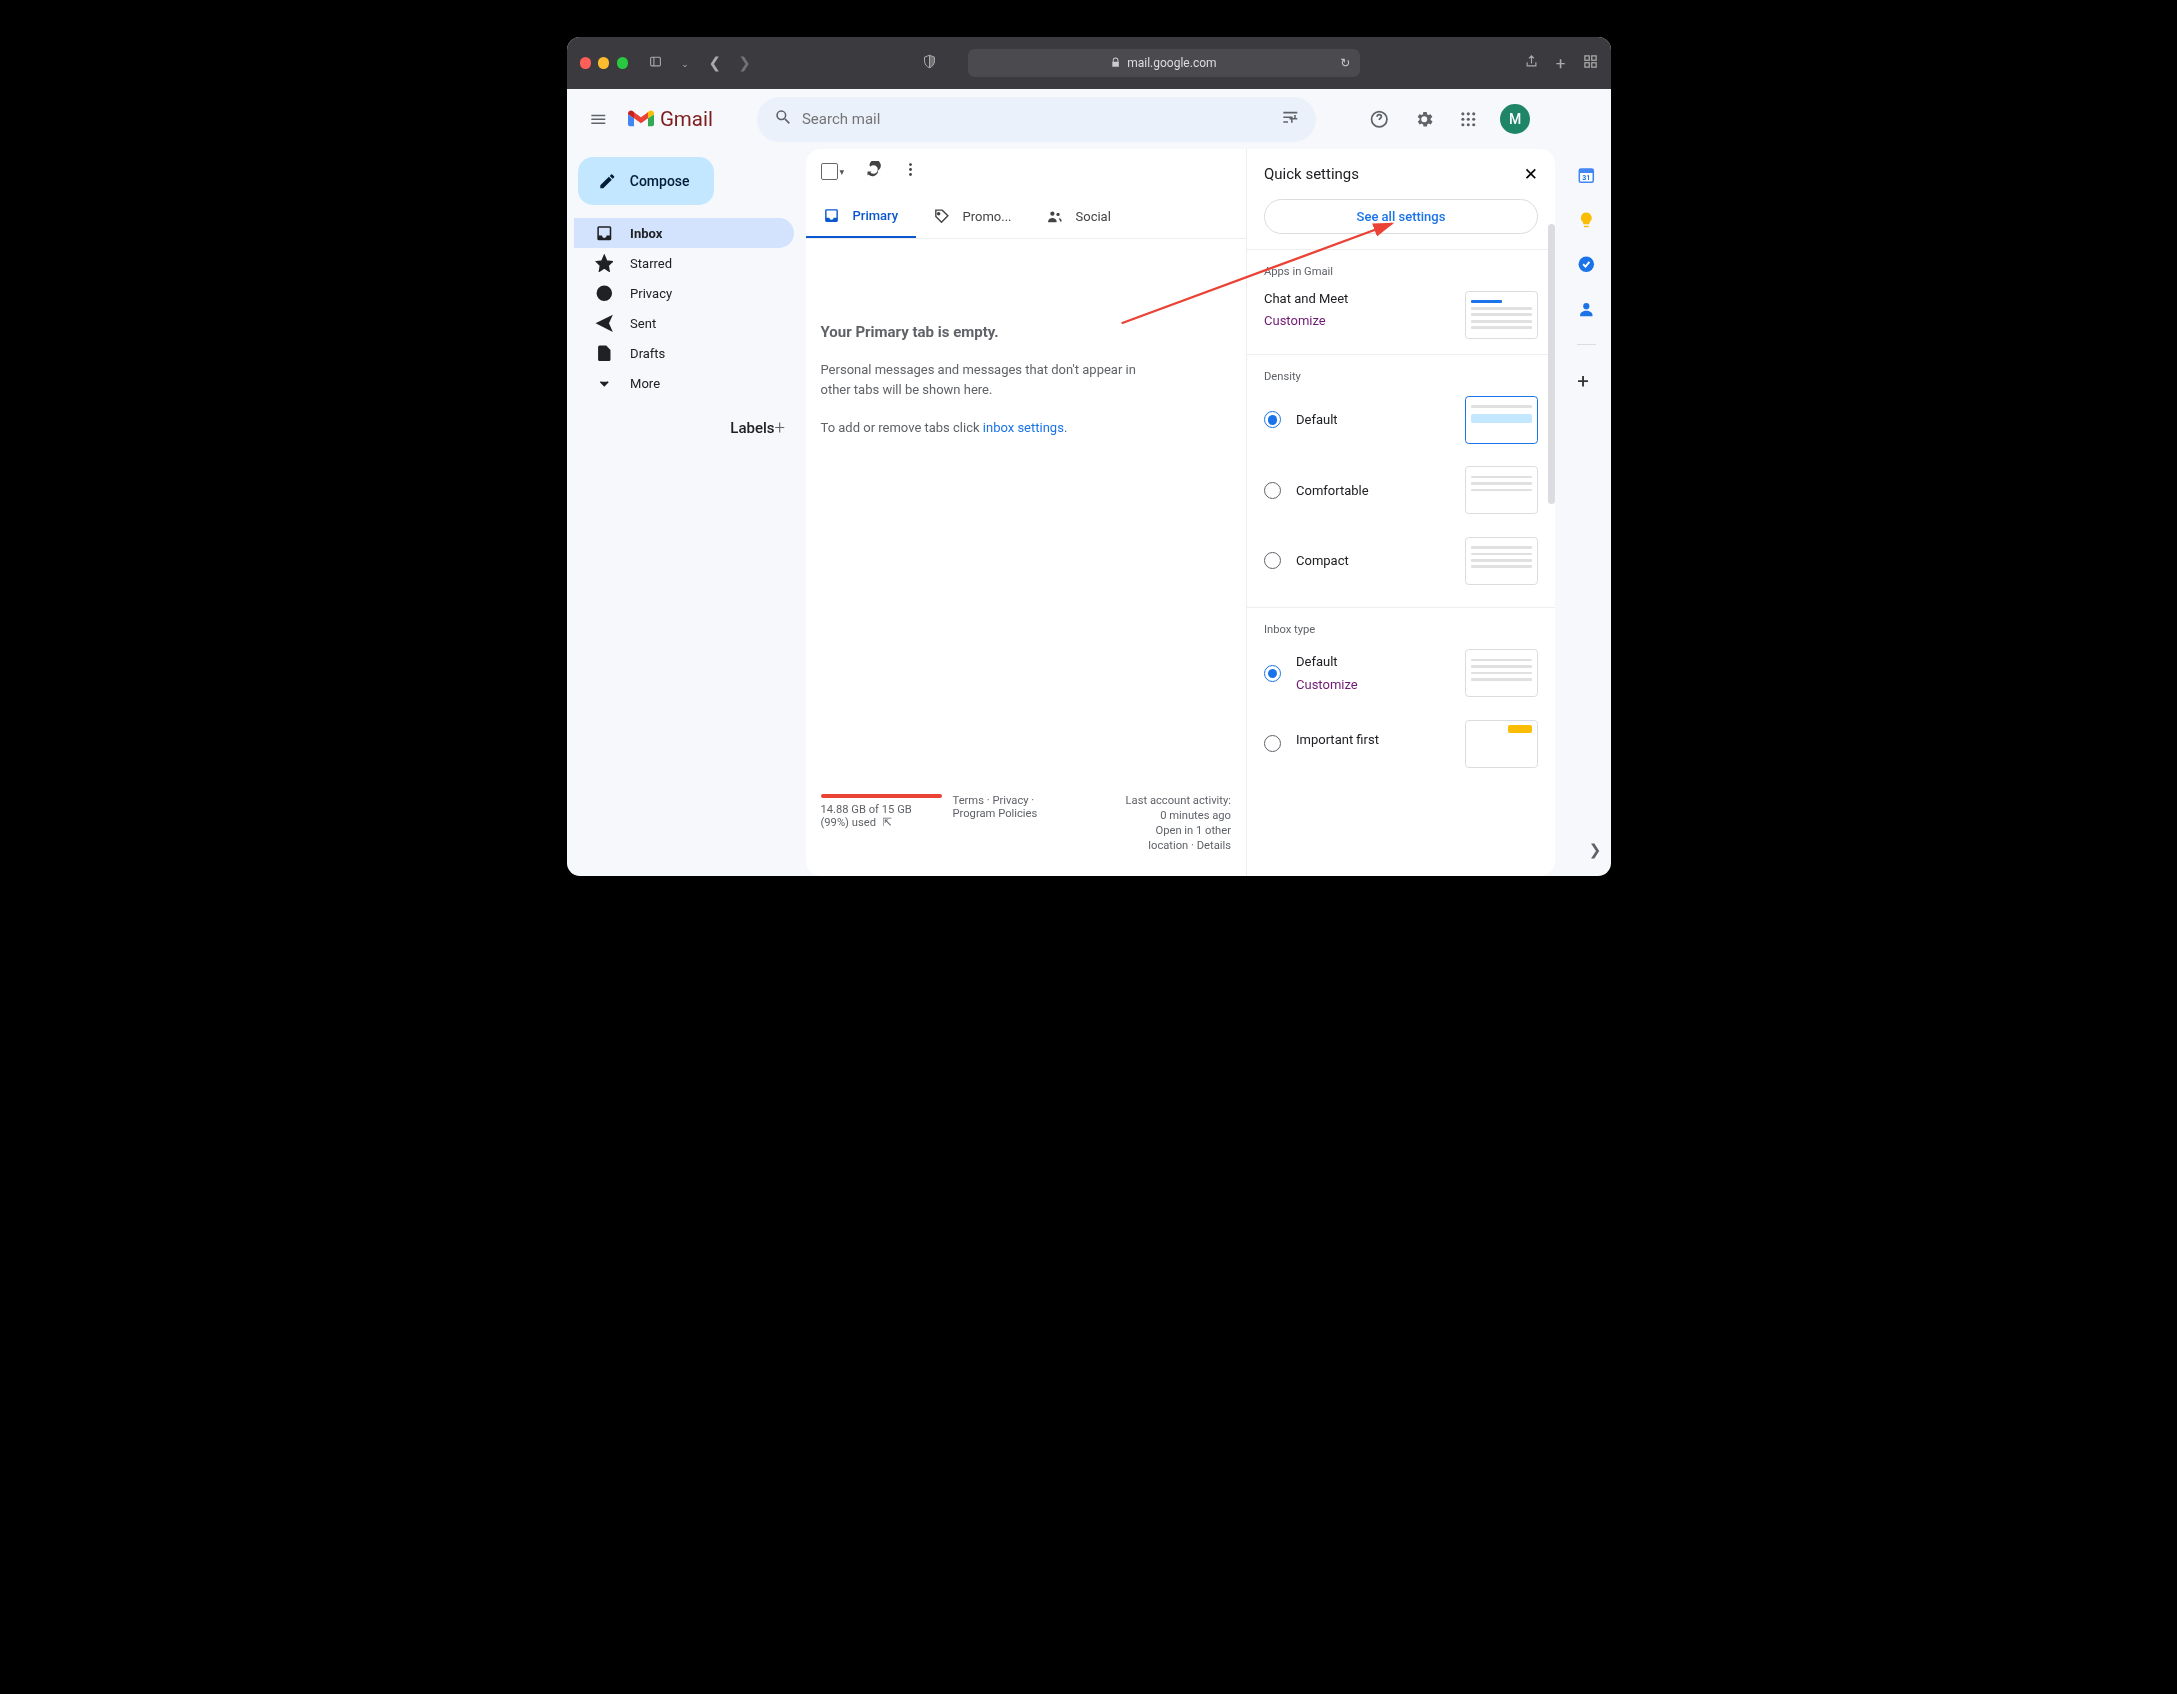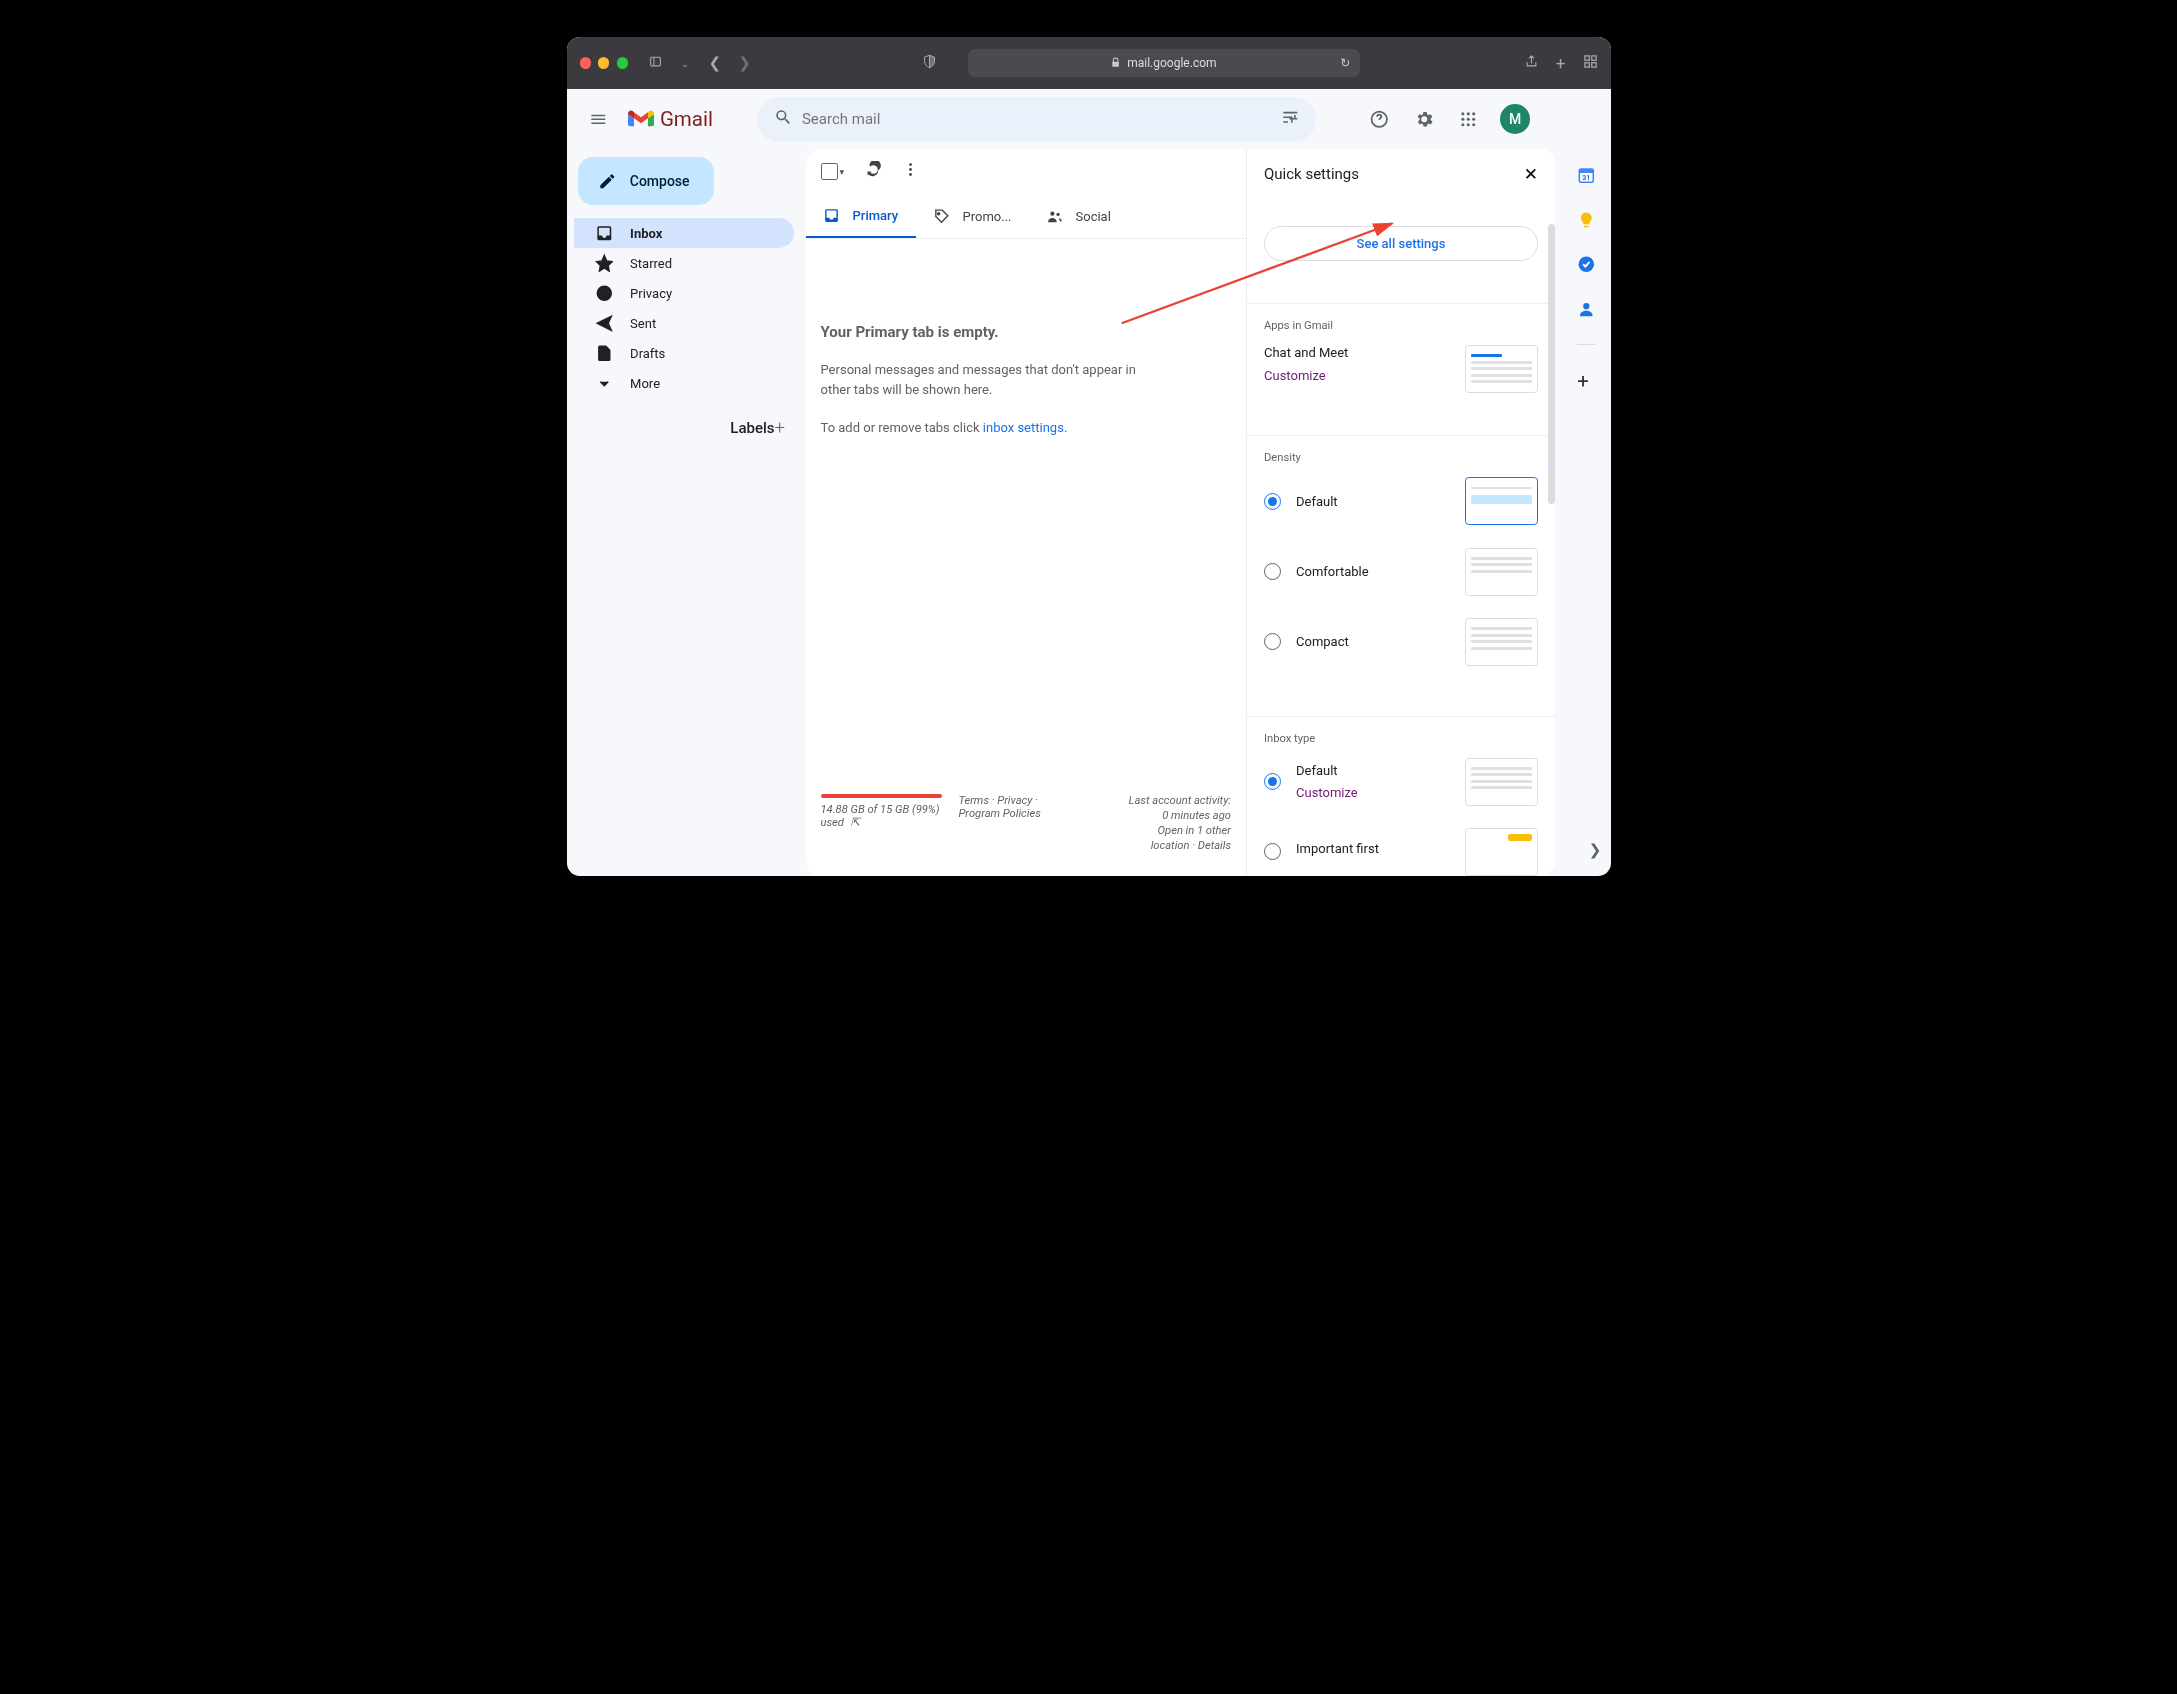--- a/index.html
+++ b/index.html
@@ -48,29 +48,29 @@
   .caret-sm{font-size:9.3px;color:#555;}
   .tb-ic{color:#444;cursor:pointer;}
   .tabs{display:flex;height:45px;border-bottom:0.9px solid #eee;}
   .tab{display:flex;align-items:center;gap:13px;padding:0 17px;font-size:13px;color:#444;cursor:pointer;min-width:110px;}
   .tab.active{color:#0b57d0;border-bottom:2.8px solid #0b57d0;font-weight:500;}
   .tab svg{width:17px;height:17px;}
   .empty{padding:84px 15px 18.6px 15px;}
   .empty h3{font-size:15px;color:#5f6368;font-weight:700;margin-bottom:18.6px;}
   .empty p{font-size:13px;color:#5f6368;line-height:1.6;margin-bottom:17px;max-width:345px;}
   .empty a{color:#1a73e8;text-decoration:none;}
-  .footer{margin-top:auto;padding:9.3px 15px 22.4px 15px;display:flex;gap:17px;font-size:11.2px;color:#5f6368;font-style:italic;}
+  .footer{margin-top:auto;padding:9.3px 15px 22.4px 15px;display:flex;gap:11px;font-size:11.2px;color:#5f6368;}
   .storage{flex:0 0 121px;}
   .storage-bar{height:3.7px;background:#ea4335;border-radius:1.9px;margin-bottom:5.6px;}
   .policies{flex:0 0 89px;}
   .activity{flex:1;text-align:right;}
   .activity div{margin-bottom:1.9px;}
   .ext-ic{color:#5f6368;margin-left:3.7px;}
   
-  .qs{width:308px;display:flex;flex-direction:column;position:relative;justify-content:space-between;}
+  .qs{width:308px;display:flex;flex-direction:column;position:relative;}
   .qs-scrollbar{position:absolute;right:0;top:75px;width:7.5px;height:280px;background:#dadce0;border-radius:3.7px;}
   .qs-hdr{display:flex;align-items:center;justify-content:space-between;padding:15px 17px 11.2px 17px;}
   .qs-hdr h2{font-size:15px;font-weight:400;color:#202124;}
   .close-x{font-size:17px;cursor:pointer;}
   .see-all{margin:3.7px 17px 15px 17px;border:0.9px solid #dadce0;border-radius:18.6px;height:35px;display:flex;align-items:center;justify-content:center;color:#1a73e8;font-size:13px;font-weight:500;cursor:pointer;position:relative;}
   .qs-sec{border-top:0.9px solid #eee;padding:15px 17px;}
   .qs-sec-title{font-size:11.2px;color:#5f6368;margin-bottom:13px;}
   .apps-row{display:flex;align-items:flex-start;gap:9.3px;}
   .apps-left{flex:1;}
   .apps-title{font-size:13px;color:#202124;margin-bottom:7.5px;}

